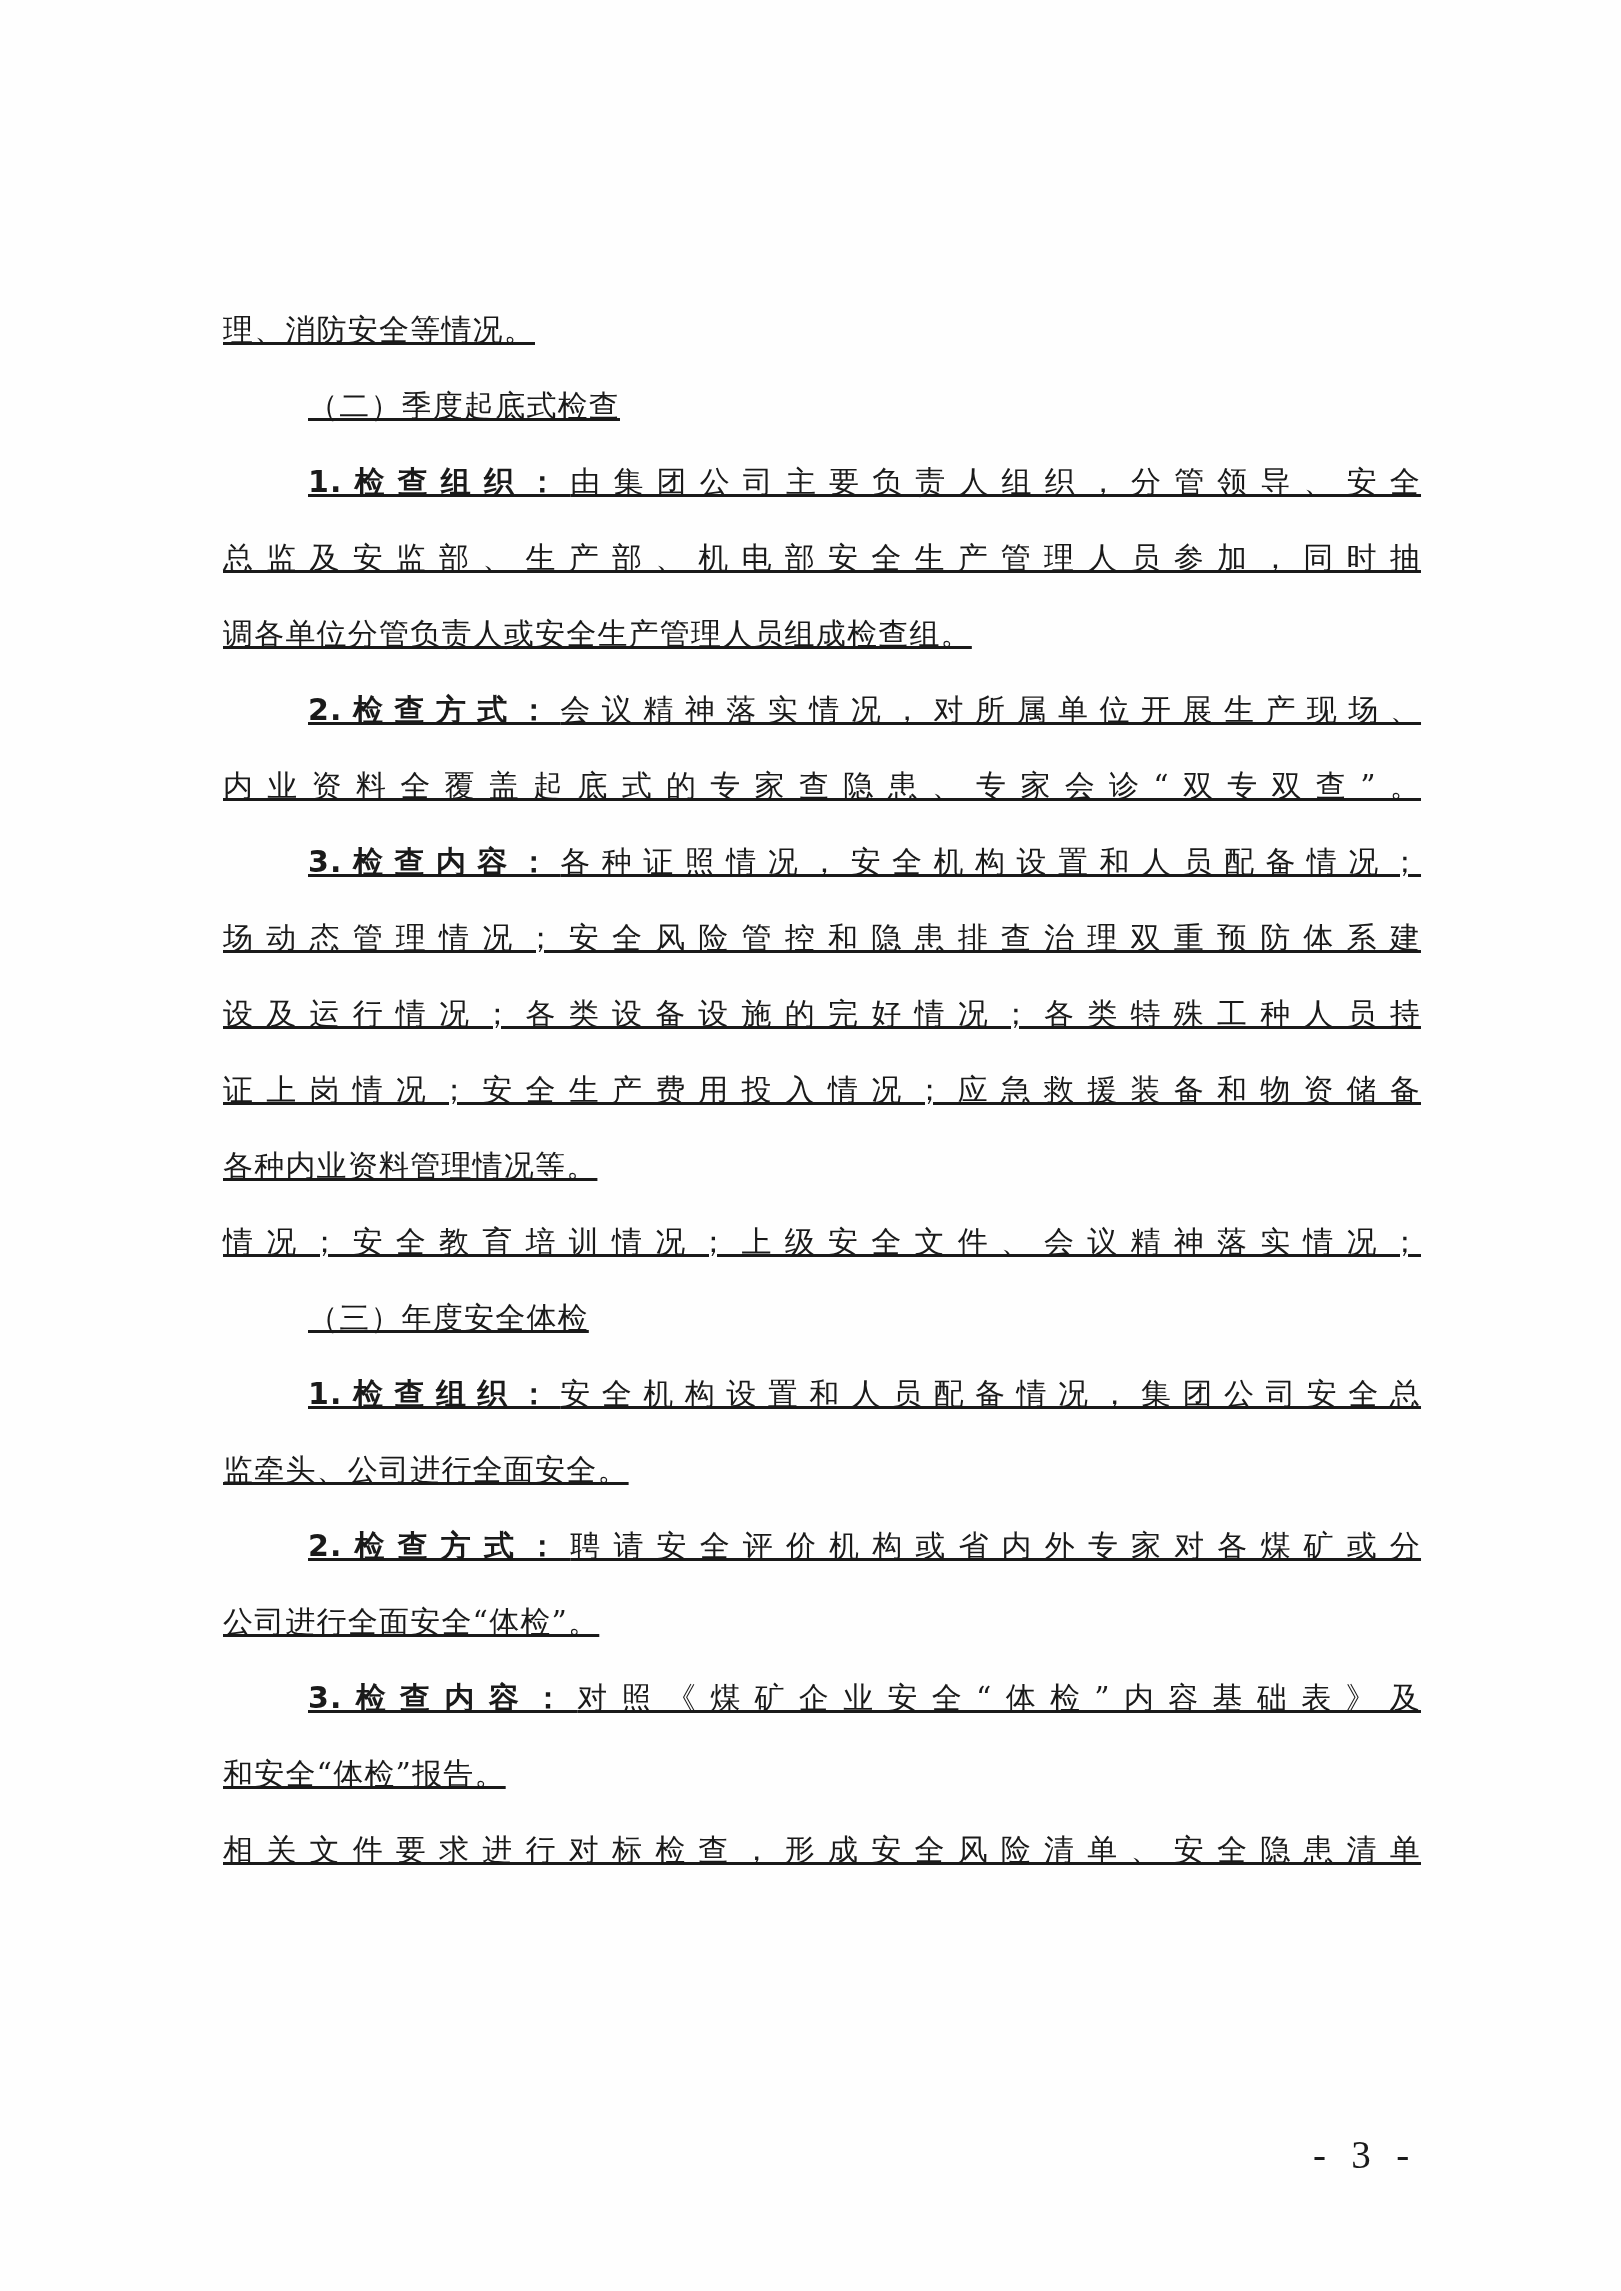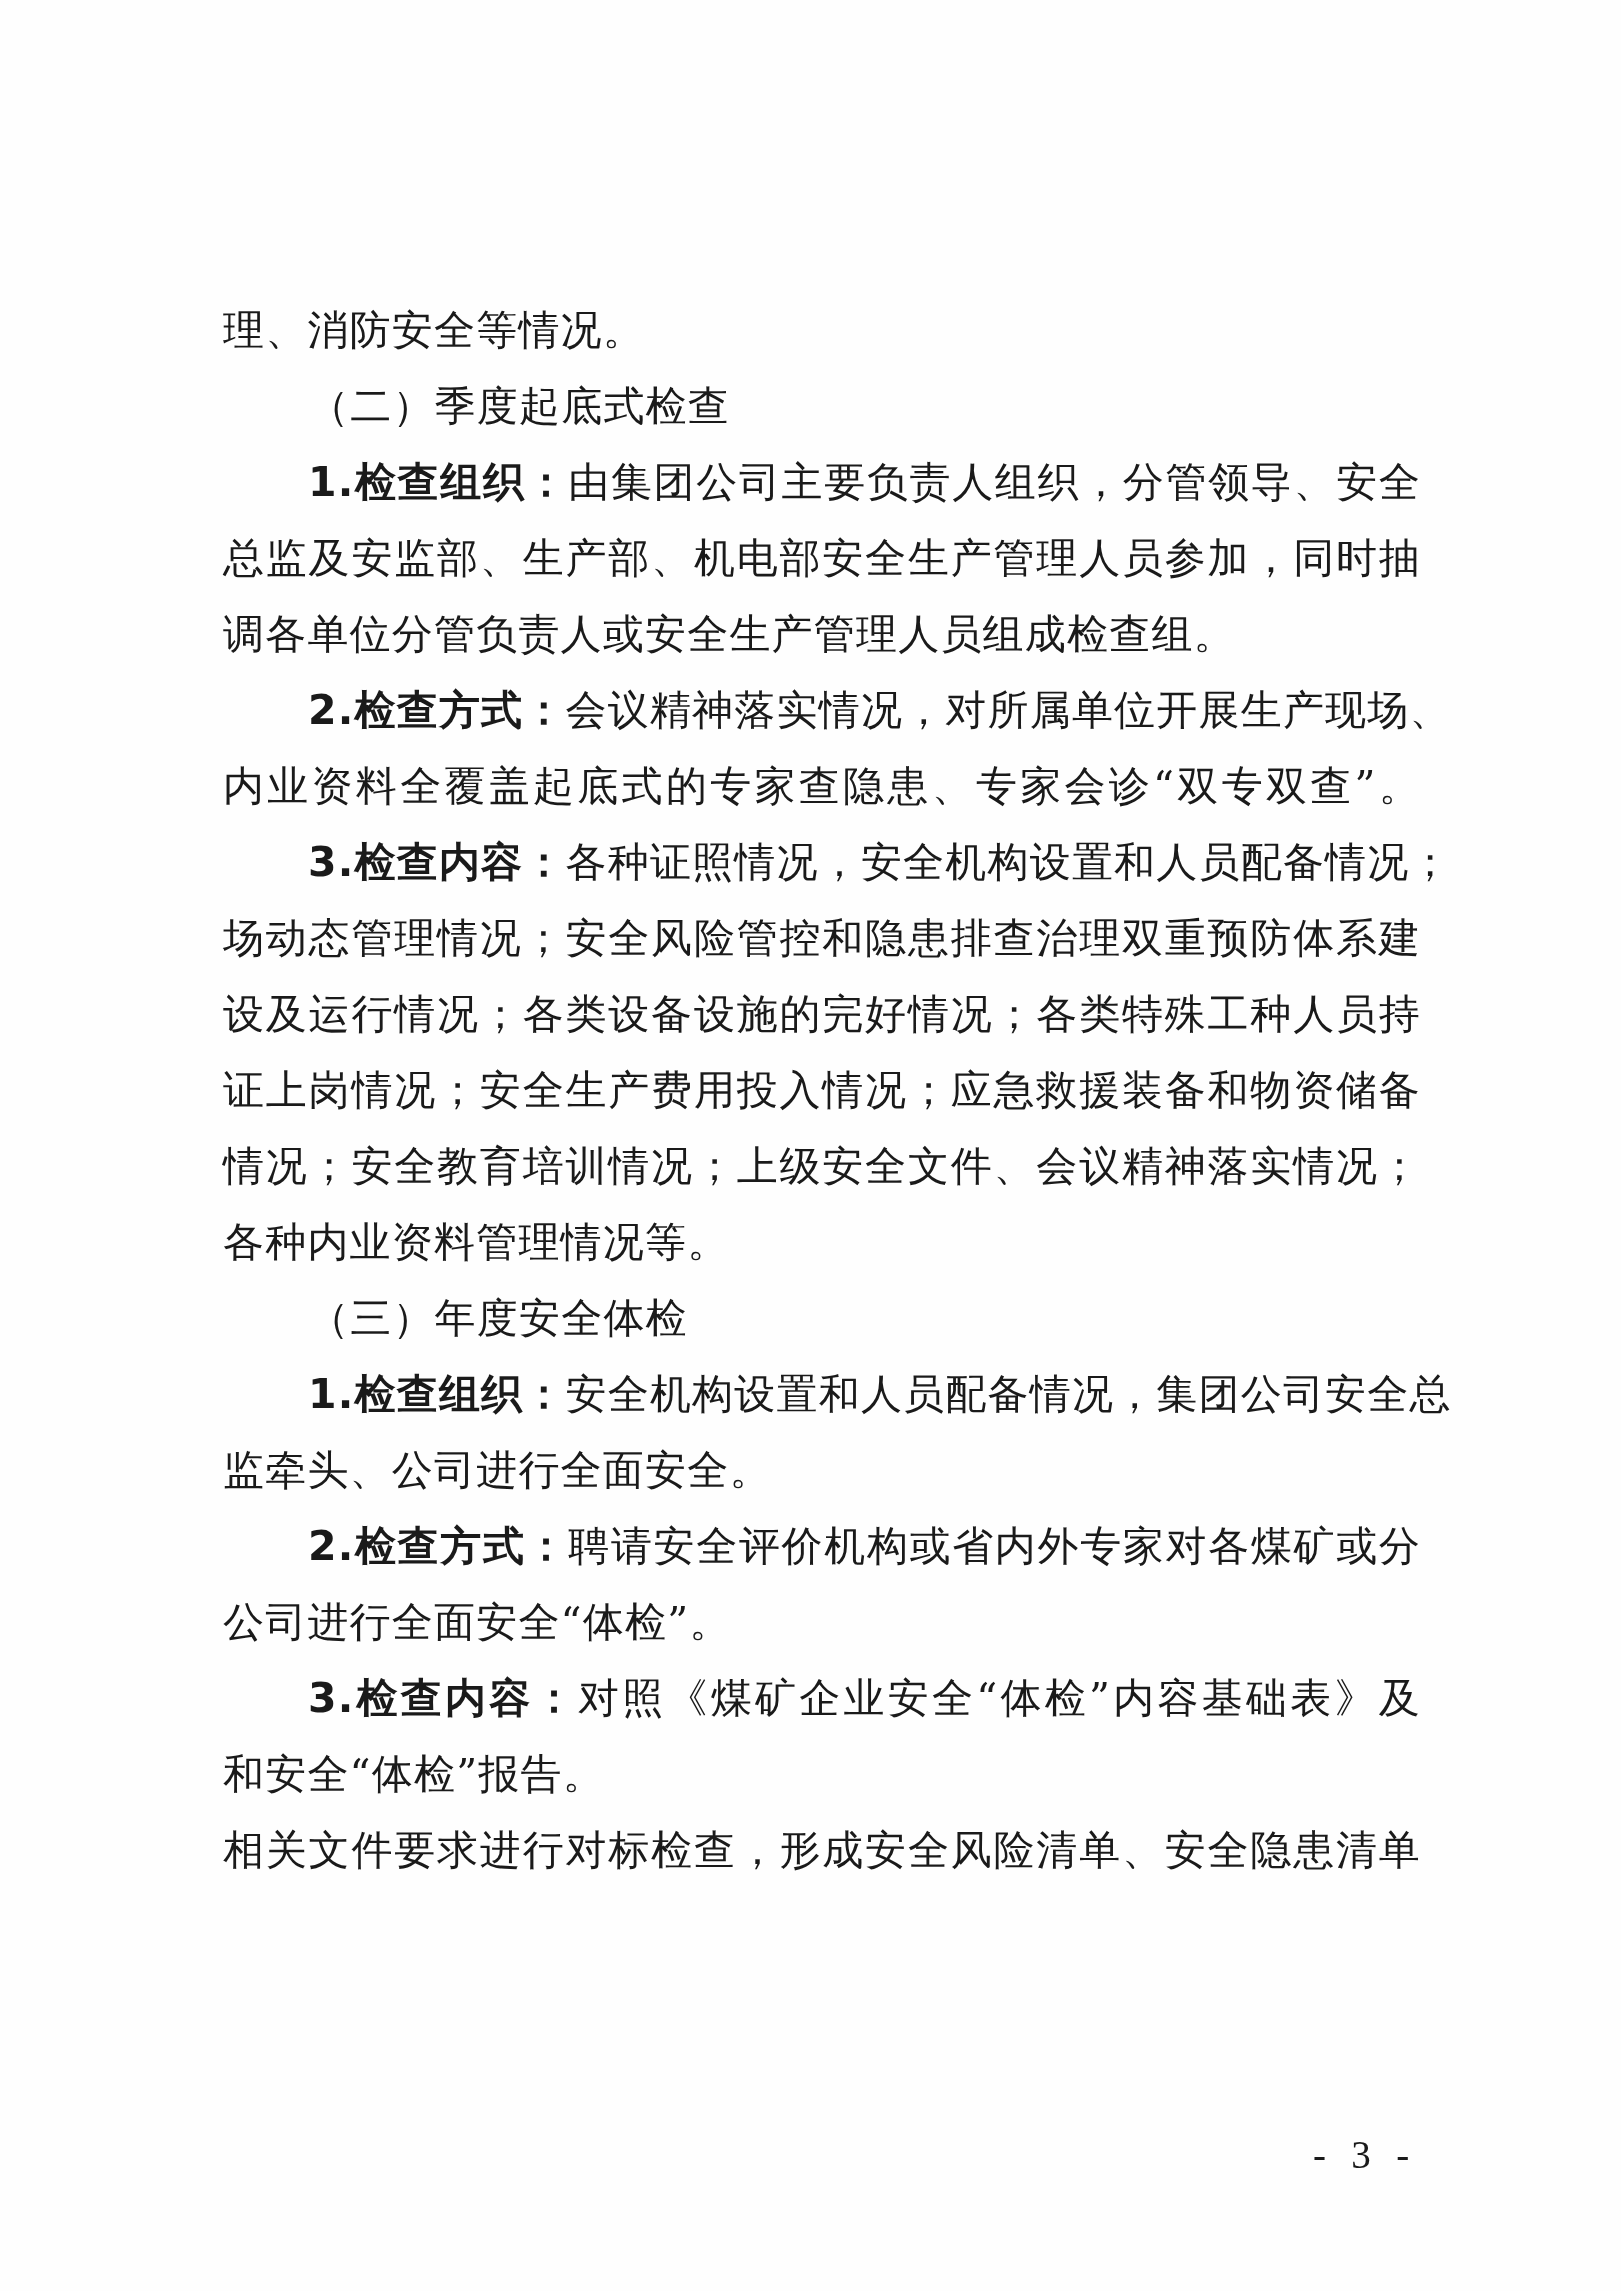--- a/index.html
+++ b/index.html
@@ -24,25 +24,26 @@
     }
     .body-text {
       position: absolute;
       left: 223px;
       top: 292px;
       width: 1198px;
     }
     .line {
       height: 76px;
       line-height: 76px;
-      font-size: 41px;
+      font-size: 30px;
       white-space: nowrap;
       letter-spacing: 1.2px;
       text-align: justify;
       text-align-last: justify;
+      text-decoration: underline;
     }
     .line.last {
       text-align-last: left;
     }
     .indent {
       padding-left: 85px;
     }
     .head-label {
       font-weight: bold;
       font-family: "DejaVu Sans", "Liberation Sans", sans-serif;
@@ -82,22 +83,22 @@
       <span class="head-label">2.检查方式：</span><span>会议精神落实情况，对所属单位开展生产现场、</span>
     </div>
     <div class="line">内业资料全覆盖起底式的专家查隐患、专家会诊“双专双查”。</div>
 
     <div class="line indent">
       <span class="head-label">3.检查内容：</span><span>各种证照情况，安全机构设置和人员配备情况；</span>
     </div>
     <div class="line">场动态管理情况；安全风险管控和隐患排查治理双重预防体系建</div>
     <div class="line">设及运行情况；各类设备设施的完好情况；各类特殊工种人员持</div>
     <div class="line">证上岗情况；安全生产费用投入情况；应急救援装备和物资储备</div>
+    <div class="line last">各种内业资料管理情况等。</div>
     <div class="line">情况；安全教育培训情况；上级安全文件、会议精神落实情况；</div>
-    <div class="line last">各种内业资料管理情况等。</div>
 
     <div class="line indent section-heading">（三）年度安全体检</div>
 
     <div class="line indent">
       <span class="head-label">1.检查组织：</span><span>安全机构设置和人员配备情况，集团公司安全总</span>
     </div>
     <div class="line last">监牵头、公司进行全面安全。</div>
 
     <div class="line indent">
       <span class="head-label">2.检查方式：</span><span>聘请安全评价机构或省内外专家对各煤矿或分</span>

